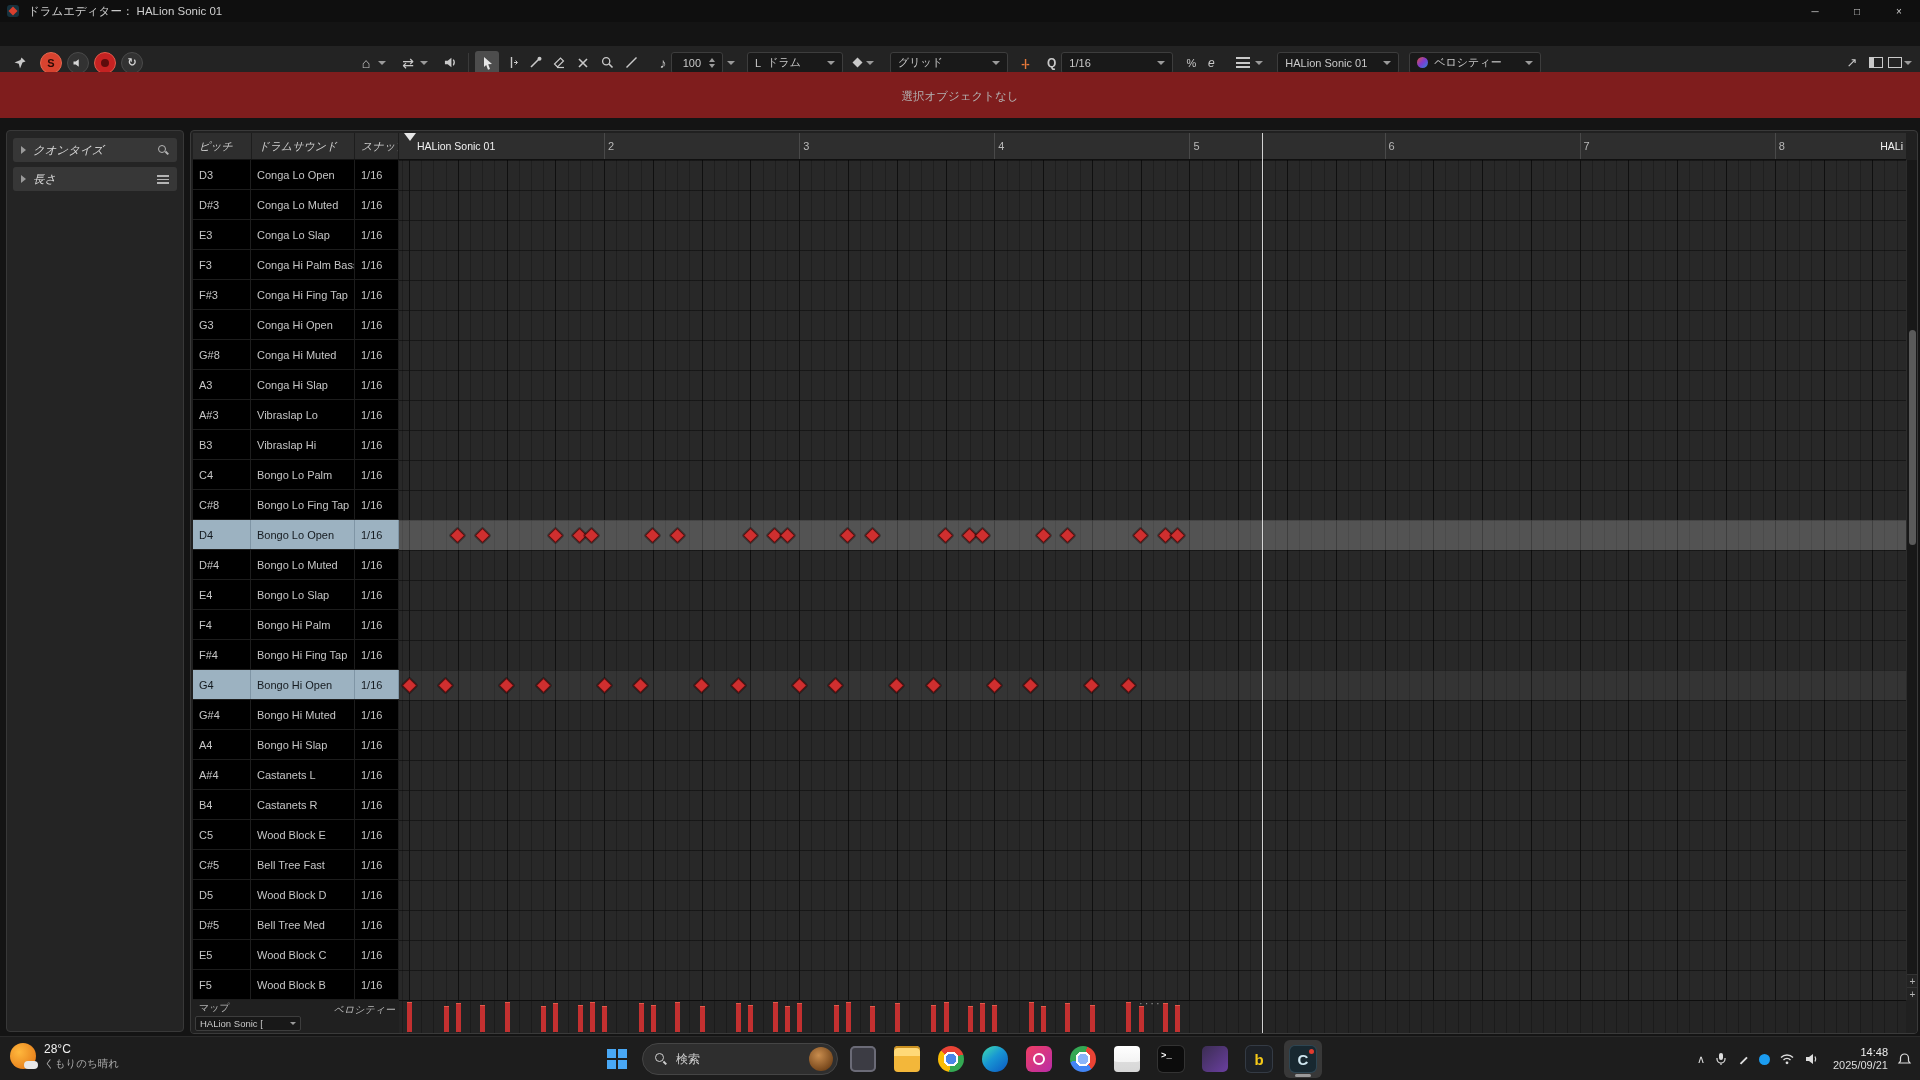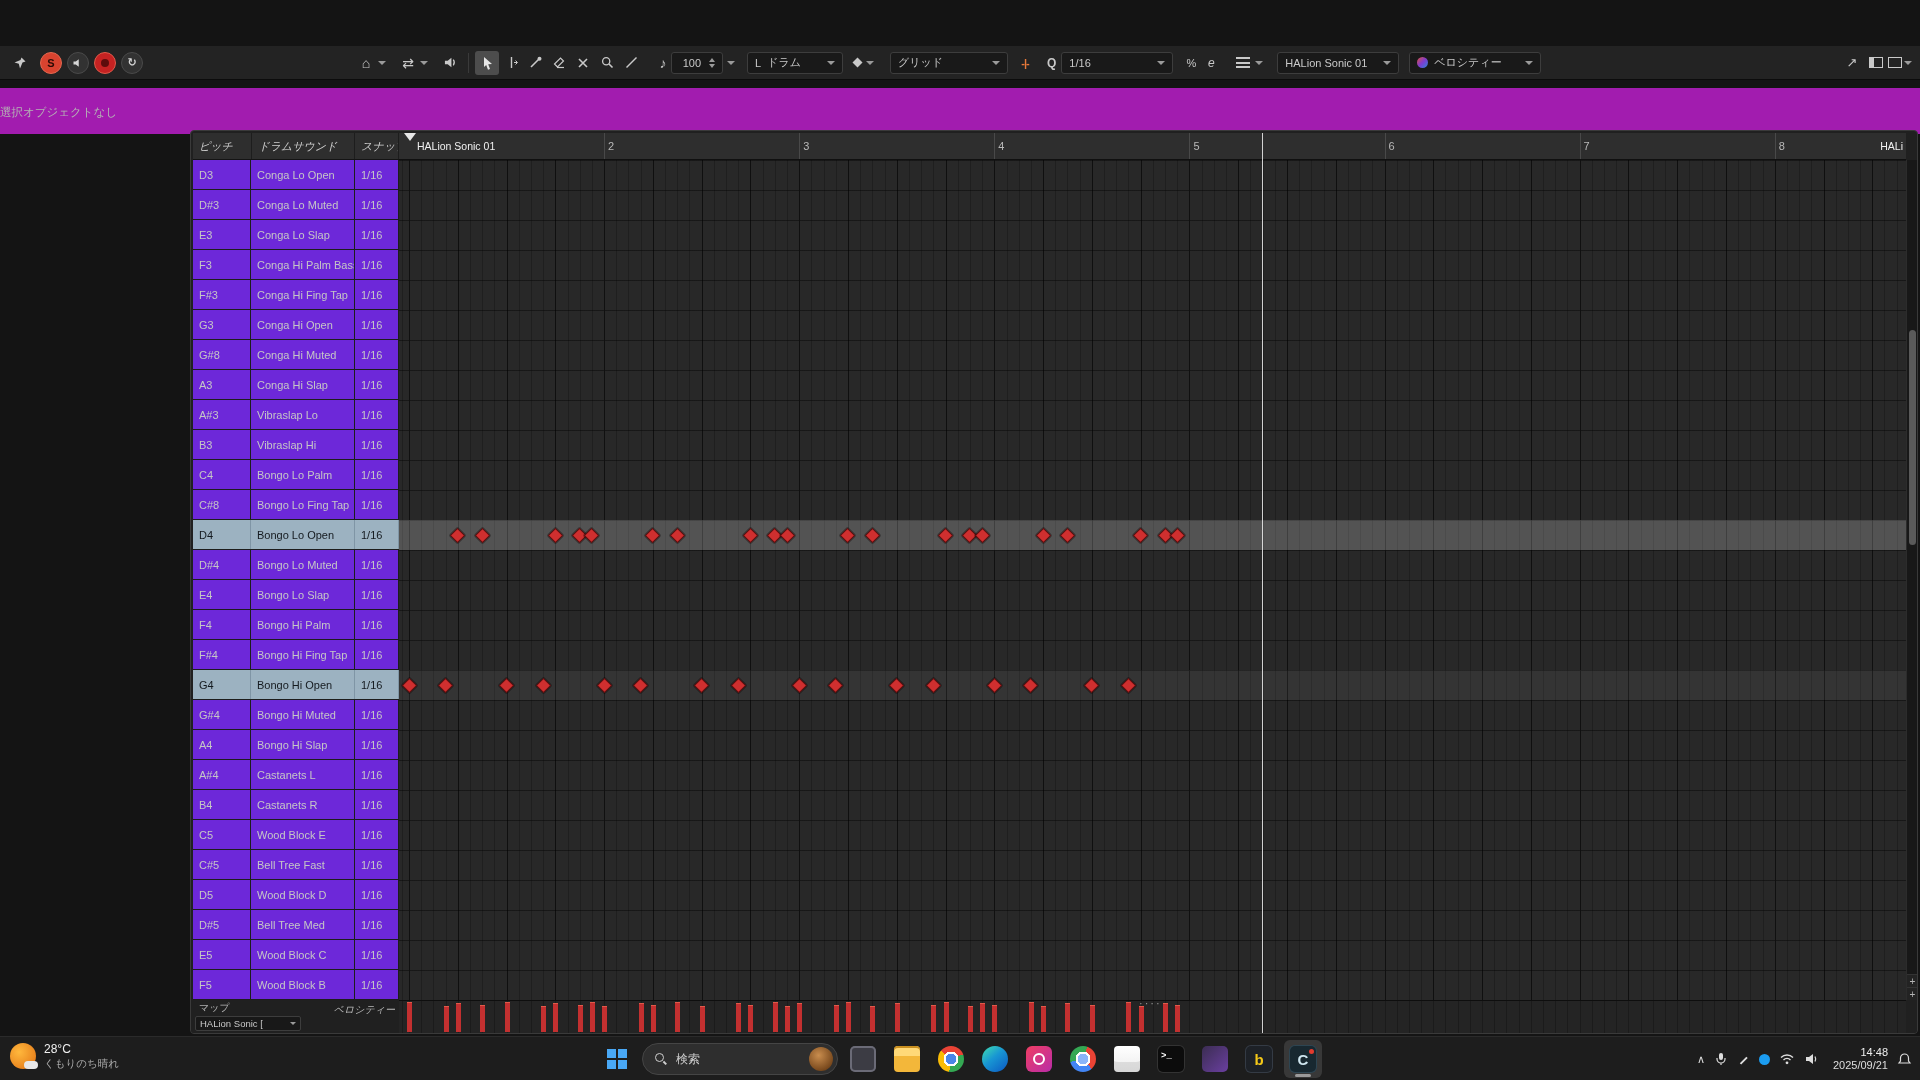--- a/index.html
+++ b/index.html
@@ -38,21 +38,21 @@
   .spin i{width:0;height:0;border-left:3.5px solid transparent;border-right:3.5px solid transparent;display:block}
   .spin .up{border-bottom:4px solid #9a9a9a}.spin .dn{border-top:4px solid #9a9a9a}
   .color-dot{width:11px;height:11px;border-radius:50%;background:linear-gradient(135deg,#e0533a,#7e3bd0,#2f86d8);flex:none}
   .snapbtn{color:#e8793a;font-size:11px;font-weight:bold;letter-spacing:-1px}
   .layers-ic{width:14px;height:11px;background:linear-gradient(#c9c9c9 0 2px,transparent 2px 4.5px,#c9c9c9 4.5px 6.5px,transparent 6.5px 9px,#c9c9c9 9px 11px)}
   .pane-ic{width:14px;height:11px;border:1px solid #c9c9c9;position:relative}
   .pane-ic.left::before{content:'';position:absolute;left:0;top:0;width:4px;height:100%;background:#c9c9c9}
   .qmark{font-weight:bold;font-size:12px;color:#c9c9c9}
 
   
-  .statusline{position:absolute;left:0;top:88px;width:1920px;height:46px;background:#a21caf;padding-top:14px}
+  .statusline{position:absolute;left:0;top:72px;width:1920px;height:46px;background:#7f1d1d;text-align:center;padding-top:14px}
   .statusline span{font-size:11.5px;color:#b4b4b4}
 
   
   .inspector{position:absolute;left:6px;top:130px;width:178px;height:902px;background:#242424;border:1px solid #383838;border-radius:4px;padding:7px 6px}
   .insp-section{height:24px;background:#373737;border-radius:3px;display:flex;align-items:center;padding:0 8px;margin-bottom:5px;gap:7px}
   .insp-label{font-size:11.5px;color:#d8d8d8;font-style:italic}
   .tri{width:0;height:0;border-top:4px solid transparent;border-bottom:4px solid transparent;border-left:5px solid #9a9a9a}
   .insp-icon{margin-left:auto}
   .insp-icon.magnifier{width:11px;height:11px;position:relative}
   .insp-icon.magnifier::before{content:'';position:absolute;left:0;top:0;width:6px;height:6px;border:1.5px solid #b5b5b5;border-radius:50%}
@@ -66,21 +66,21 @@
   .col-h.pitch{width:60px}.col-h.name{width:104px}.col-h.q{width:44px}
 
   .ruler{position:absolute;left:208px;top:2px;width:1507px;height:27px;background:#2e2e2e;border-bottom:1px solid #101010;overflow:hidden}
   .ruler-num{position:absolute;top:7px;font-size:11px;color:#b9b9b9}
   .ruler-tick{position:absolute;top:0;bottom:0;width:1px;background:rgba(255,255,255,.13)}
   .part-name{position:absolute;left:18px;top:7px;font-size:10.5px;color:#f0f0f0;white-space:nowrap}
   .ruler-right{position:absolute;right:3px;top:7px;font-size:10.5px;color:#f0f0f0}
   .start-marker{position:absolute;left:5px;top:0;width:0;height:0;border-left:6px solid transparent;border-right:6px solid transparent;border-top:8px solid #e6e6e6}
 
   .name-table{position:absolute;left:2px;top:29px;width:206px;height:840px;overflow:hidden;background:#262626}
-  .drum-row{display:flex;height:30px;border-bottom:1px solid #1d1d1d;background:#6d28d9;color:#c6c6c6;font-size:11px}
+  .drum-row{display:flex;height:30px;border-bottom:1px solid #1d1d1d;background:#000000;color:#c6c6c6;font-size:11px}
   .drum-row .cell{display:flex;align-items:center;padding:0 6px;border-right:1px solid #1d1d1d;overflow:hidden;white-space:nowrap}
   .cell.pitch{width:58px}.cell.name{width:104px}.cell.q{width:44px}
   .drum-row.selected{background:#9cb2c1;color:#141a1f}
   .drum-row.selected .cell{border-right-color:#7f95a5;border-bottom-color:#7f95a5}
 
   .grid{position:absolute;left:208px;top:29px;width:1507px;height:840px;overflow:hidden;background-color:#282828;
     background-image:
       repeating-linear-gradient(90deg,#101010 0 1px,transparent 1px 195.104px),
       repeating-linear-gradient(90deg,rgba(0,0,0,.5) 0 1px,transparent 1px 48.776px),
       repeating-linear-gradient(90deg,rgba(0,0,0,.22) 0 1px,transparent 1px 12.194px),
@@ -160,20 +160,34 @@
   .tray-ic{display:flex;align-items:center;justify-content:center;color:#ddd;font-size:11px}
   .onedrive-dot{width:11px;height:11px;border-radius:50%;background:#1b9cf0}
   .clock{text-align:right;font-size:11px;color:#eee;line-height:13px;margin-left:4px}
   .clock .date{color:#ddd}
 </style>
 </head>
 <body>
 
 <div class="screen">
 
+  <div class="titlebar">
+    <div class="app-icon">
+      <svg width="14" height="14" viewBox="0 0 14 14">
+          <rect x="1" y="1" width="12" height="12" rx="3" fill="#16323e"></rect>
+          <path d="M7 2.5 L11.5 7 L7 11.5 L2.5 7 Z" fill="#d8402e"></path>
+        </svg>
+    </div>
+    <div class="title-text">ドラムエディター：  HALion Sonic 01</div>
+    <div class="win-btns">
+      <div class="win-btn">─</div>
+      <div class="win-btn">□</div>
+      <div class="win-btn close">×</div>
+    </div>
+  </div>
 
 
   <div class="toolbar">
     <div class="tb-btn">
       <svg width="14" height="14" viewBox="0 0 14 14">
           <path d="M8.5 1.5 L12.5 5.5 L9.5 6.5 L7 12.5 L5.8 7.8 L1.5 6.5 L7.5 4 Z" fill="#c9c9c9"></path>
         </svg>
     </div>
     <div class="sp" style="width:8px"></div>
     <div class="circle-btn solo">S</div>
@@ -312,20 +326,34 @@
     <div class="tb-btn">
         <span class="pane-ic"></span>
         <span class="caret" style="margin-left:2px"></span>
       </div>
   </div>
 
   <div class="statusline">
     <span>選択オブジェクトなし</span>
   </div>
 
+  <div class="inspector">
+    <div id="insp-sections">
+        <div class="insp-section">
+          <div class="tri"></div>
+          <div class="insp-label">クオンタイズ</div>
+          <div class="insp-icon magnifier"></div>
+        </div>
+        <div class="insp-section">
+          <div class="tri"></div>
+          <div class="insp-label">長さ</div>
+          <div class="insp-icon bars"></div>
+        </div>
+      </div>
+  </div>
 
   <div class="editor">
     <div class="col-headers">
       <div class="col-h pitch">ピッチ</div>
       <div class="col-h name">ドラムサウンド</div>
       <div class="col-h q">スナップ</div>
     </div>
 
     <div class="ruler" id="ruler">
       <div class="start-marker"></div>

